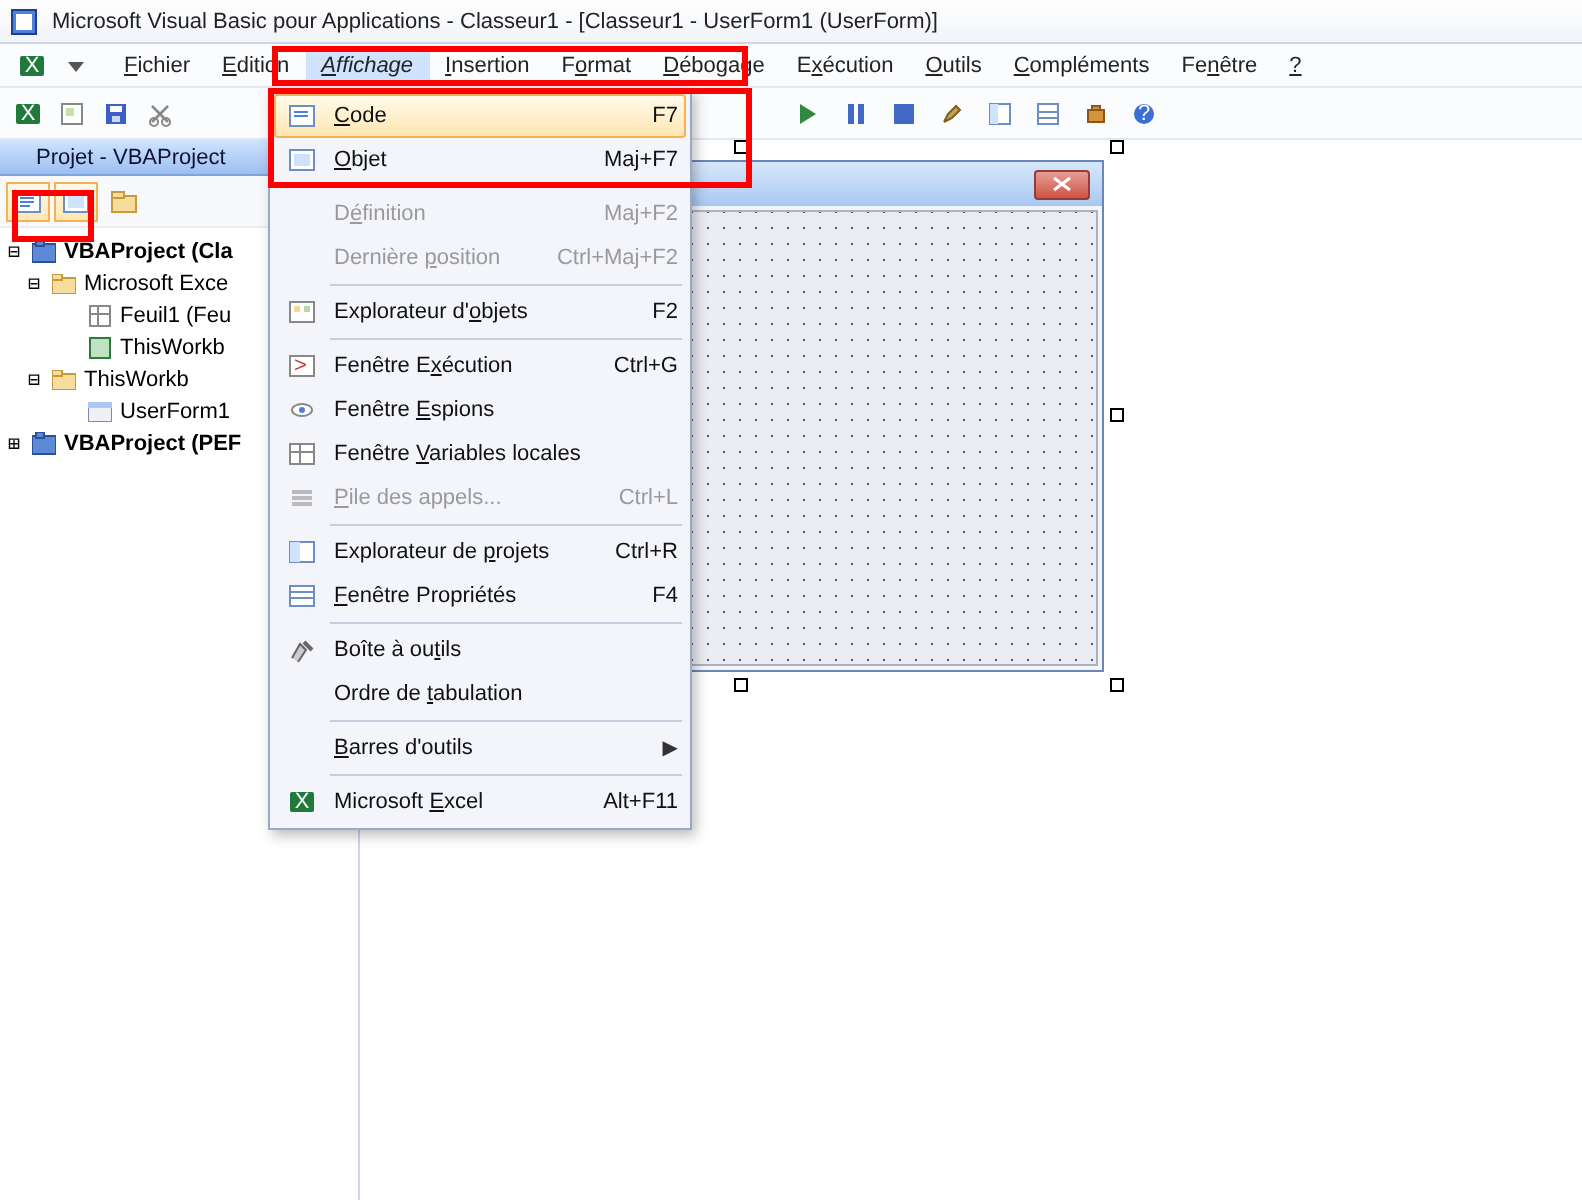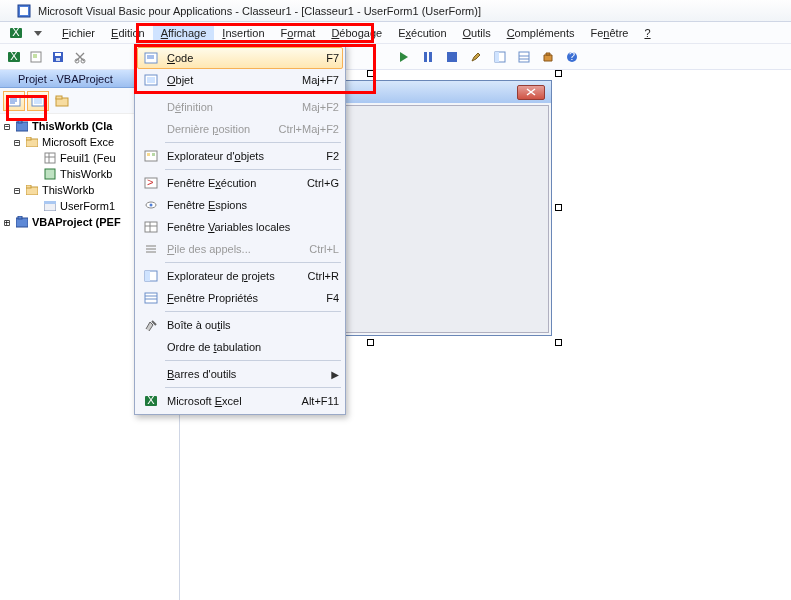--- a/index.html
+++ b/index.html
@@ -1,26 +1,26 @@
 <!DOCTYPE html>
 <html><head>
 <meta charset="utf-8">
 <style>
   * { box-sizing: border-box; margin: 0; padding: 0; font-family: "Segoe UI", Tahoma, sans-serif; font-size: 11px; }
   body { width: 791px; height: 600px; background: #fff; overflow: hidden; user-select: none; }
 
-  .titlebar { height: 22px; background: linear-gradient(#fefefe,#f1f4f8); display: flex; align-items: center; padding: 0 16px; border-bottom: 1px solid #cfd6e5; }
+  .titlebar { height: 22px; background: linear-gradient(#fefefe,#f1f4f8); display: flex; align-items: center; padding: 0 4px; border-bottom: 1px solid #cfd6e5; }
   .titlebar .appicon { width: 16px; height: 16px; margin-right: 6px; display: flex; align-items: center; justify-content: center; }
   .titlebar .title { color: #222; }
 
   .menubar { height: 22px; background: #fbfcfe; display: flex; align-items: center; padding: 2px 6px; border-bottom: 1px solid #e6e9f2; gap: 2px; position: relative; z-index: 5; }
   .menu-leading-icons { display: flex; gap: 2px; margin-right: 4px; }
   .tool-slot { width: 20px; height: 18px; display: flex; align-items: center; justify-content: center; border: 1px solid transparent; }
   .menu-item { padding: 2px 8px; color: #222; cursor: default; }
-  .menu-item.hl { background: #cfe3ff; }
+  .menu-item.hl { background: #cfe3ff; font-style: italic; }
   .underline { text-decoration: underline; }
 
   .highlight-box-1 { position: absolute; border: 3px solid #ff0000; pointer-events: none; z-index: 30; }
   .highlight-box-2 { position: absolute; border: 3px solid #ff0000; pointer-events: none; z-index: 30; }
 
   .toolbar { height: 26px; background: #fbfcfe; border-bottom: 1px solid #e2e6f2; display: flex; align-items: center; padding: 0 4px; gap: 2px; position: relative; z-index: 1; }
 
   .main { position: relative; height: 530px; display: flex; }
 
   .left-col { width: 180px; border-right: 1px solid #cfd6e5; display: flex; flex-direction: column; }
@@ -176,21 +176,21 @@
     </div>
     <div class="tree">
       <div class="tree-row">
         <span class="tw">⊟</span>
         <span class="node-icon">
             <svg width="12" height="12">
               <rect x="0" y="2" width="12" height="9" fill="#5e89d6" stroke="#2c4f95"></rect>
               <rect x="2" y="0" width="4" height="3" fill="#5e89d6" stroke="#2c4f95"></rect>
             </svg>
           </span>
-        <span class="node-label bold">ThisWorkb (Cla</span>
+        <span class="node-label bold">VBAProject (Cla</span>
       </div>
       <div class="tree-row indent1">
         <span class="tw">⊟</span>
         <span class="node-icon">
             <svg width="12" height="10">
               <rect x="0" y="2" width="12" height="8" fill="#f7dca0" stroke="#c89b3a"></rect>
               <rect x="0" y="0" width="5" height="3" fill="#f7dca0" stroke="#c89b3a"></rect>
             </svg>
           </span>
         <span class="node-label">Microsoft Exce</span>

